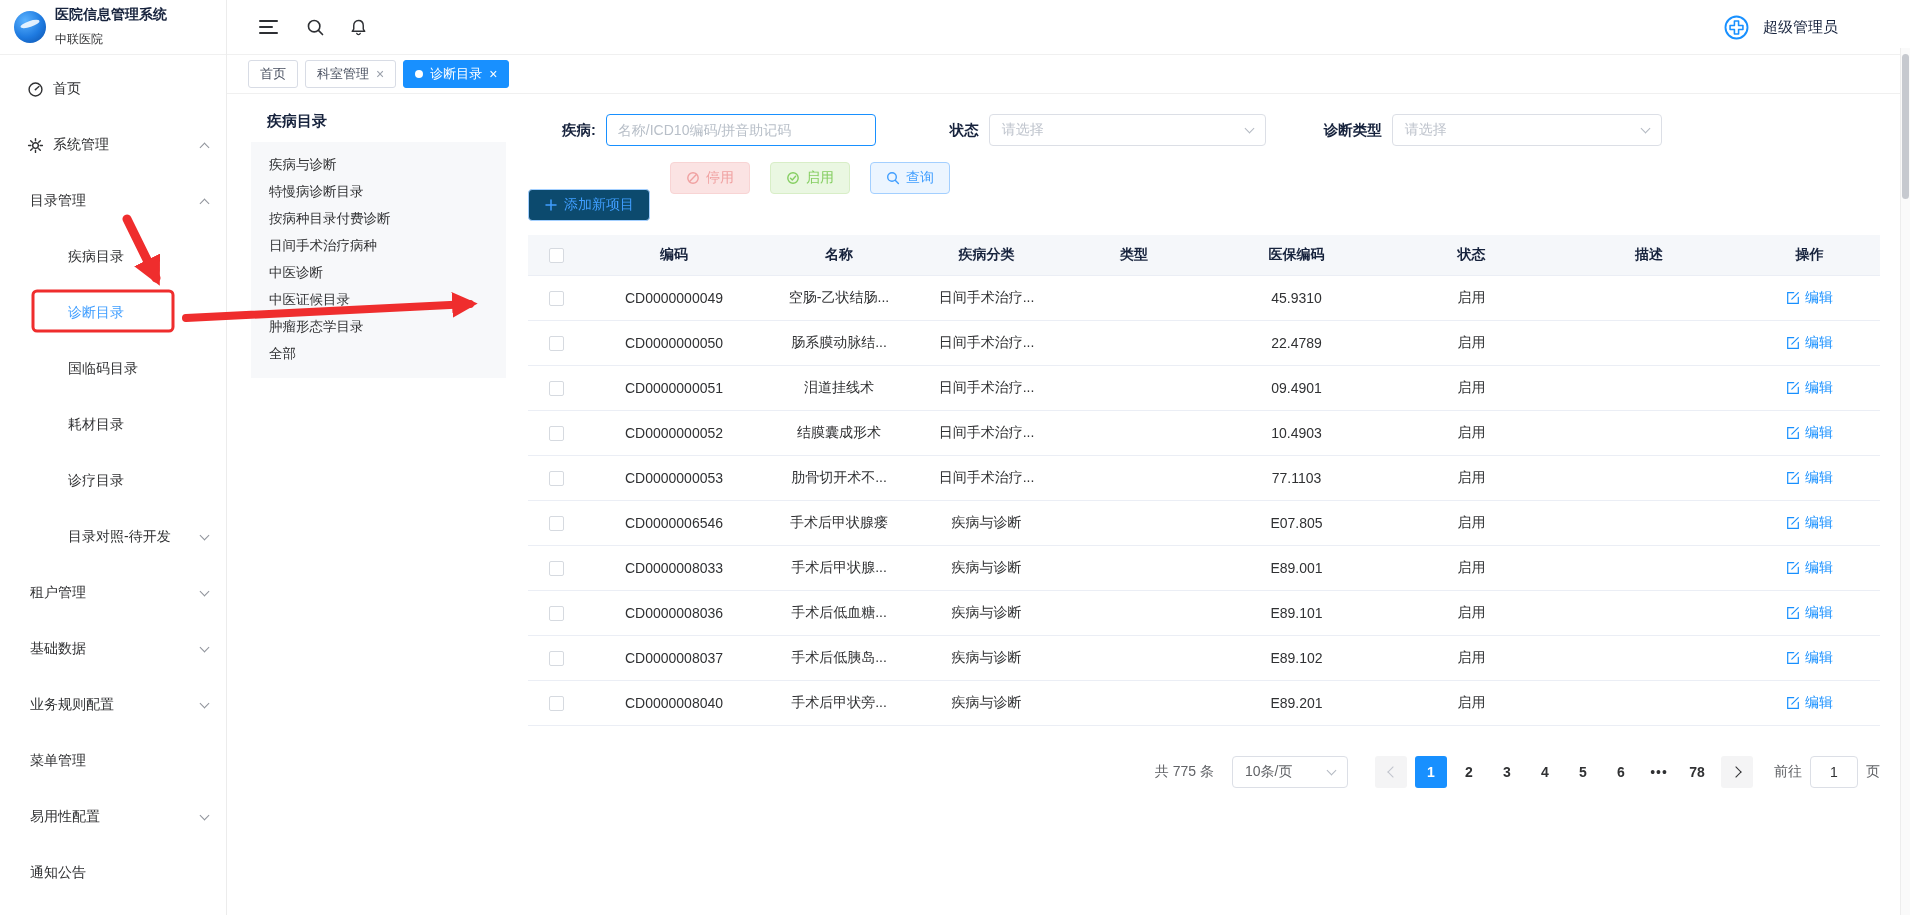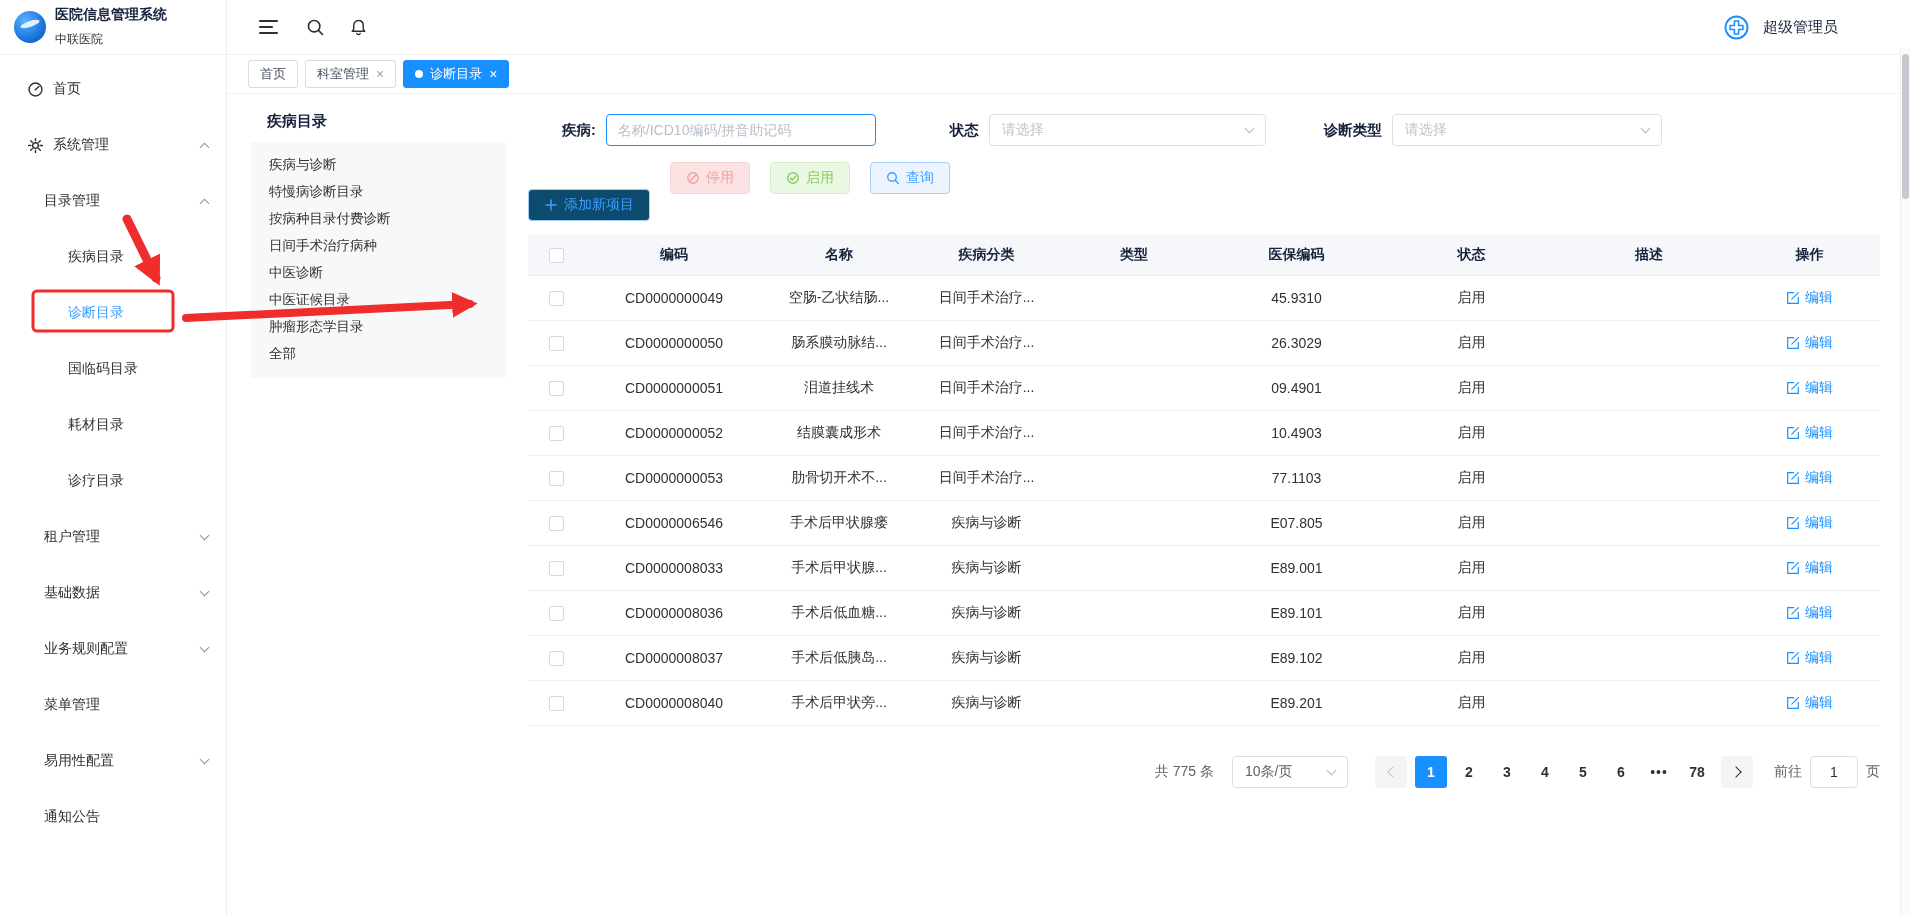--- a/index.html
+++ b/index.html
@@ -10,21 +10,21 @@
 
 .sidebar { width:227px; flex-shrink:0; border-right:1px solid #ececec; display:flex; flex-direction:column; background:#fff; }
 .logo-area { height:55px; flex-shrink:0; display:flex; align-items:center; gap:9px; padding:0 8px 0 14px; border-bottom:1px solid #f0f0f0; }
 .logo-mark { width:32px; height:32px; border-radius:50%; background:radial-gradient(circle at 35% 30%, #5ab2ff 0%, #1e7ae0 55%, #0b4fa8 100%); position:relative; flex-shrink:0; }
 .logo-mark::after { content:""; position:absolute; left:6px; top:10px; width:20px; height:6px; border-radius:50%; background:rgba(255,255,255,.85); transform:rotate(-18deg); }
 .logo-title { font-size:14px; font-weight:700; color:#17233d; line-height:1.25; white-space:nowrap; }
 .logo-sub { font-size:12px; color:#303133; margin-top:8px; }
 .side-nav { flex:1; padding-top:6px; overflow:hidden; }
 .side-item { height:56px; display:flex; align-items:center; font-size:14px; color:#303133; position:relative; cursor:pointer; white-space:nowrap; }
 .side-item.depth-0 { padding-left:26px; }
-.side-item.depth-1 { padding-left:44px; }
+.side-item.depth-1 { padding-left:30px; }
 .side-item.depth-2 { padding-left:68px; }
 .side-item.active { color:#409eff; }
 .side-icon { width:18px; height:18px; margin-right:9px; display:inline-flex; align-items:center; justify-content:center; }
 .side-icon svg { width:17px; height:17px; }
 .chev { position:absolute; right:18px; width:7px; height:7px; border-right:1.6px solid #8f939b; border-bottom:1.6px solid #8f939b; }
 .chev.down { transform:rotate(45deg); top:23px; }
 .chev.up { transform:rotate(-135deg); top:27px; }
 
 
 .main { flex:1; display:flex; flex-direction:column; min-width:0; }
@@ -166,20 +166,25 @@
   </div>
         <div class="side-item depth-2">
 
     <span class="side-label">耗材目录</span>
 
   </div>
         <div class="side-item depth-2">
 
     <span class="side-label">诊疗目录</span>
 
+  </div>
+        <div class="side-item depth-2">
+
+    <span class="side-label">目录对照-待开发</span>
+    <span class="chev down"></span>
   </div>
         <div class="side-item depth-1">
 
     <span class="side-label">租户管理</span>
     <span class="chev down"></span>
   </div>
         <div class="side-item depth-1">
 
     <span class="side-label">基础数据</span>
     <span class="chev down"></span>
@@ -367,21 +372,21 @@
         <span class="edit-label">编辑</span>
       </span>
     </div>
   </div>
               <div class="t-row">
     <div class="t-cell"><span class="checkbox"></span></div>
     <div class="t-cell">CD0000000050</div>
     <div class="t-cell">肠系膜动脉结...</div>
     <div class="t-cell">日间手术治疗...</div>
     <div class="t-cell"></div>
-    <div class="t-cell">26.3029</div>
+    <div class="t-cell">22.4789</div>
     <div class="t-cell">启用</div>
     <div class="t-cell"></div>
     <div class="t-cell">
       <span class="edit-link">
         <svg viewBox="0 0 14 14" fill="none" stroke="currentColor" stroke-width="1.2" stroke-linecap="round">
                       <path d="M12.3 6.4v6H1.7V1.7h6"></path>
                       <path d="M5.8 8.2L12.3 1.7"></path>
                     </svg>
         <span class="edit-label">编辑</span>
       </span>

